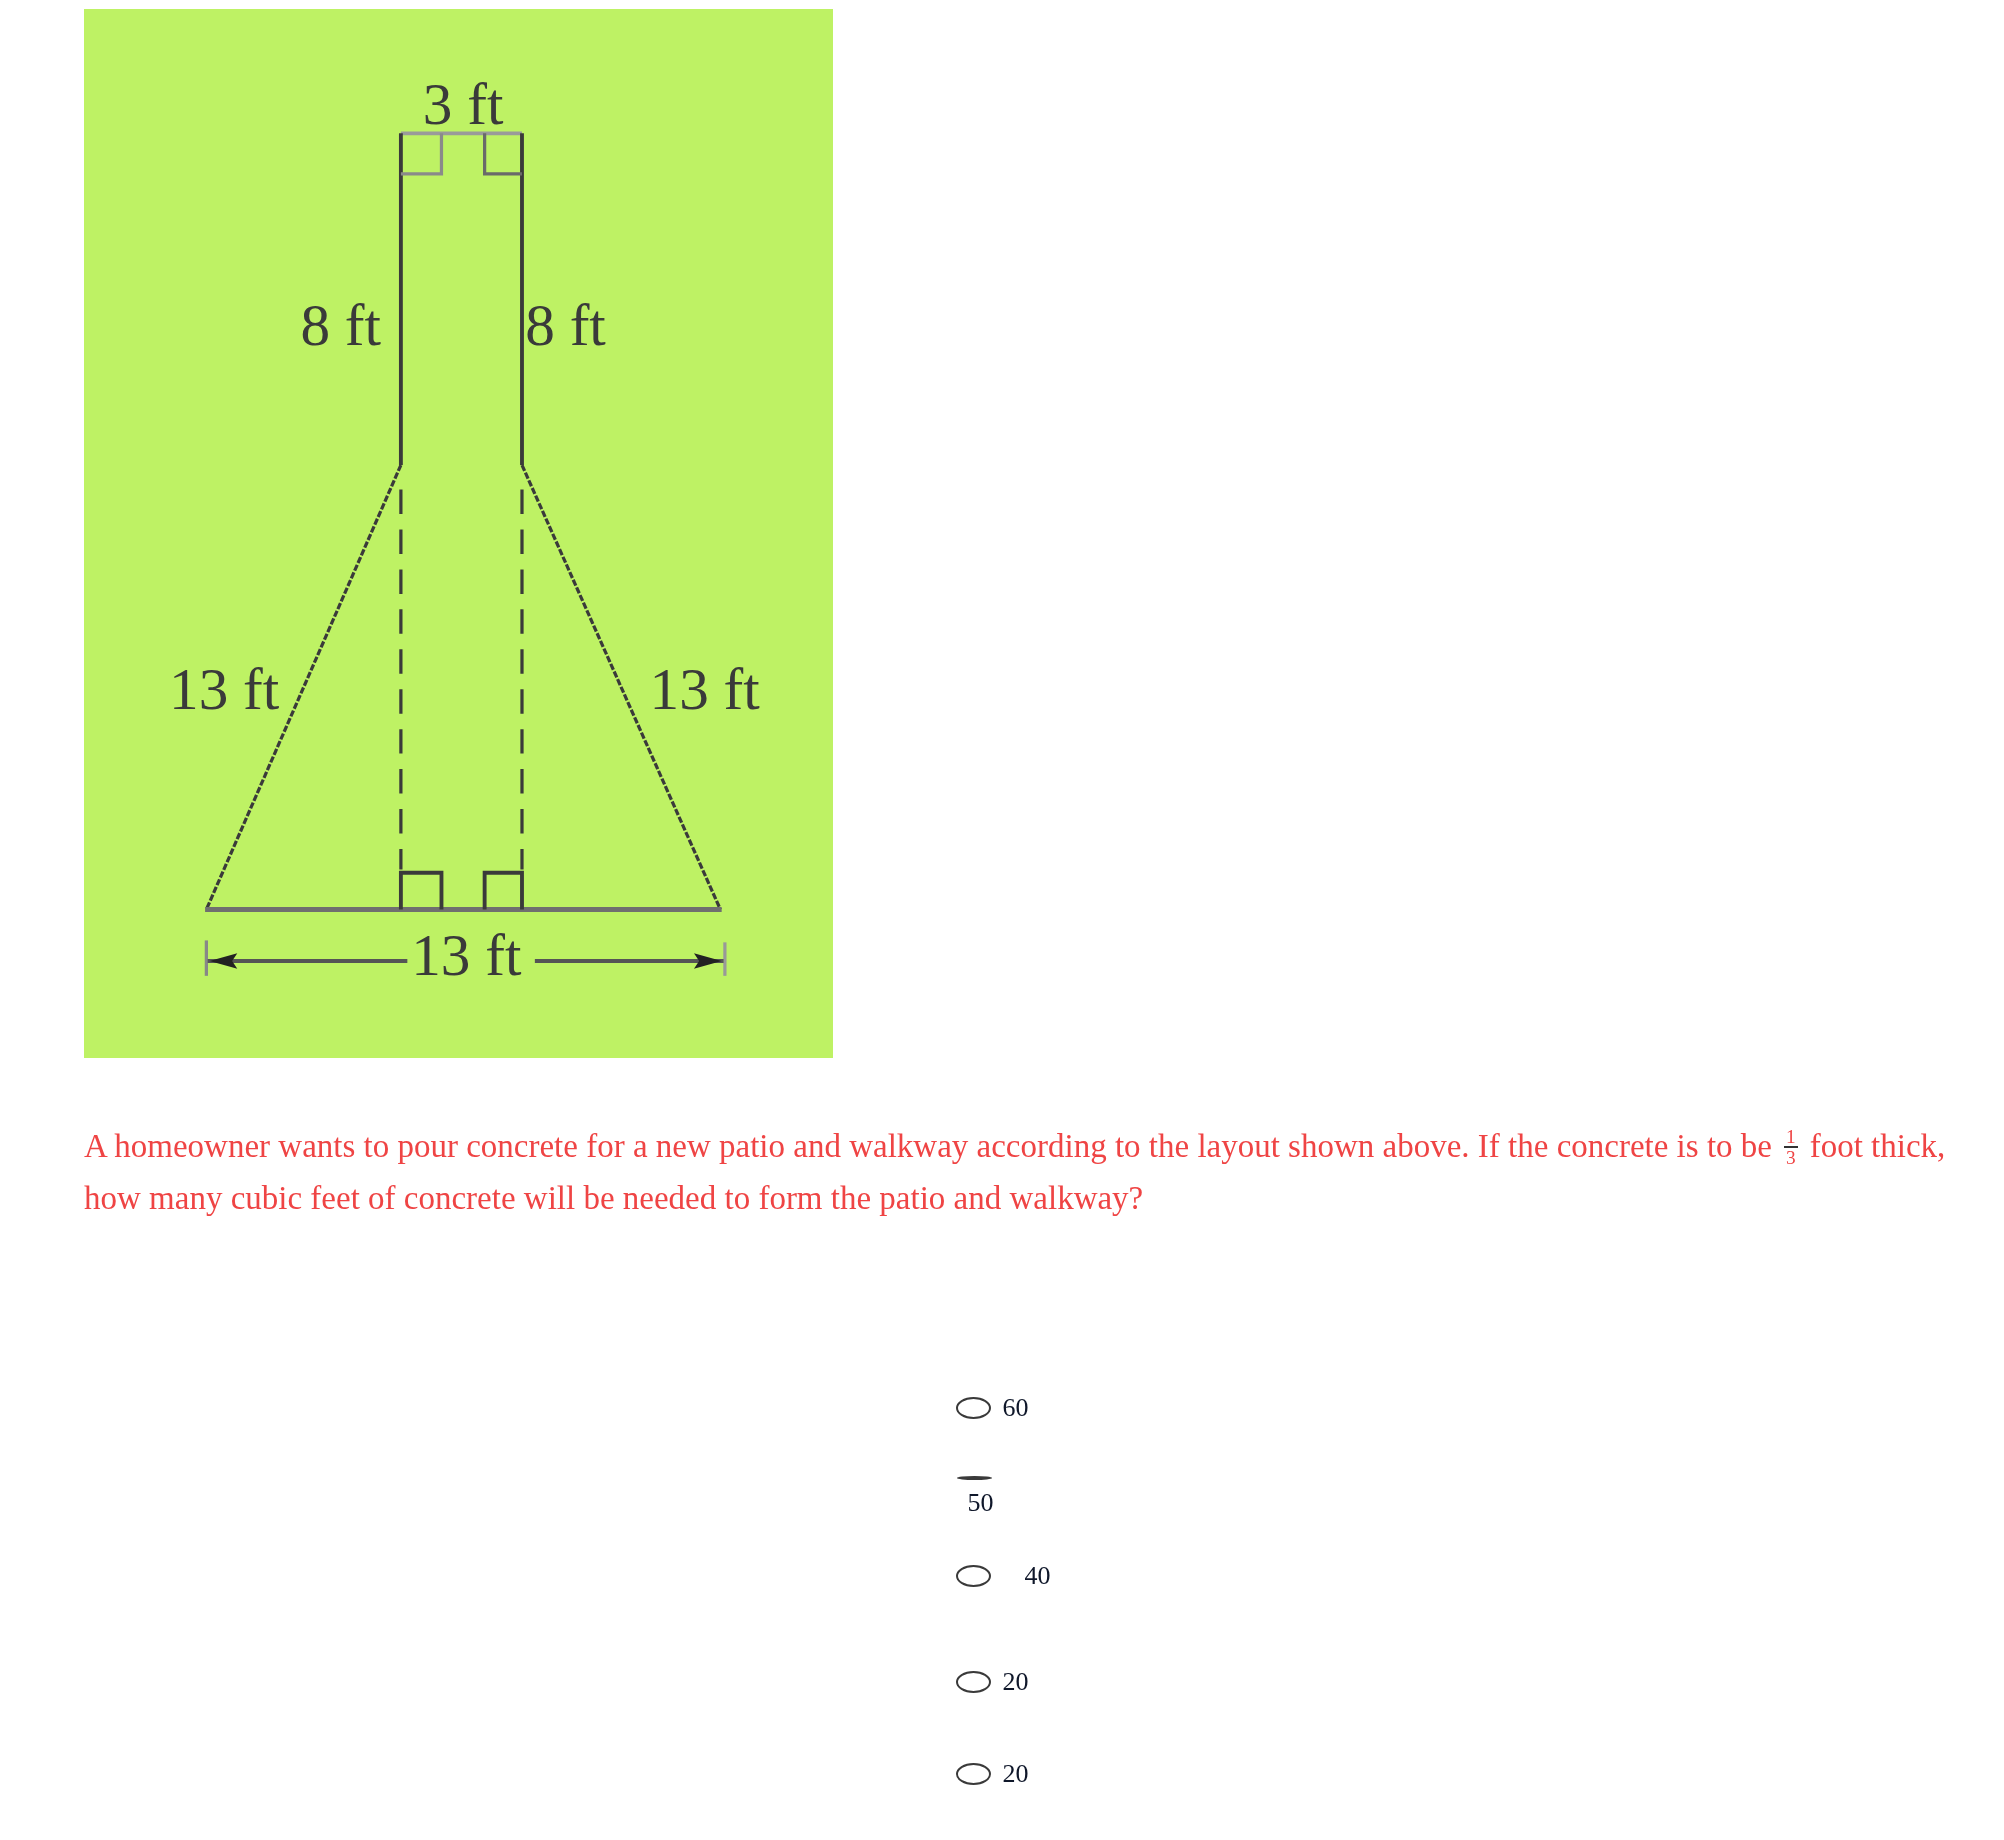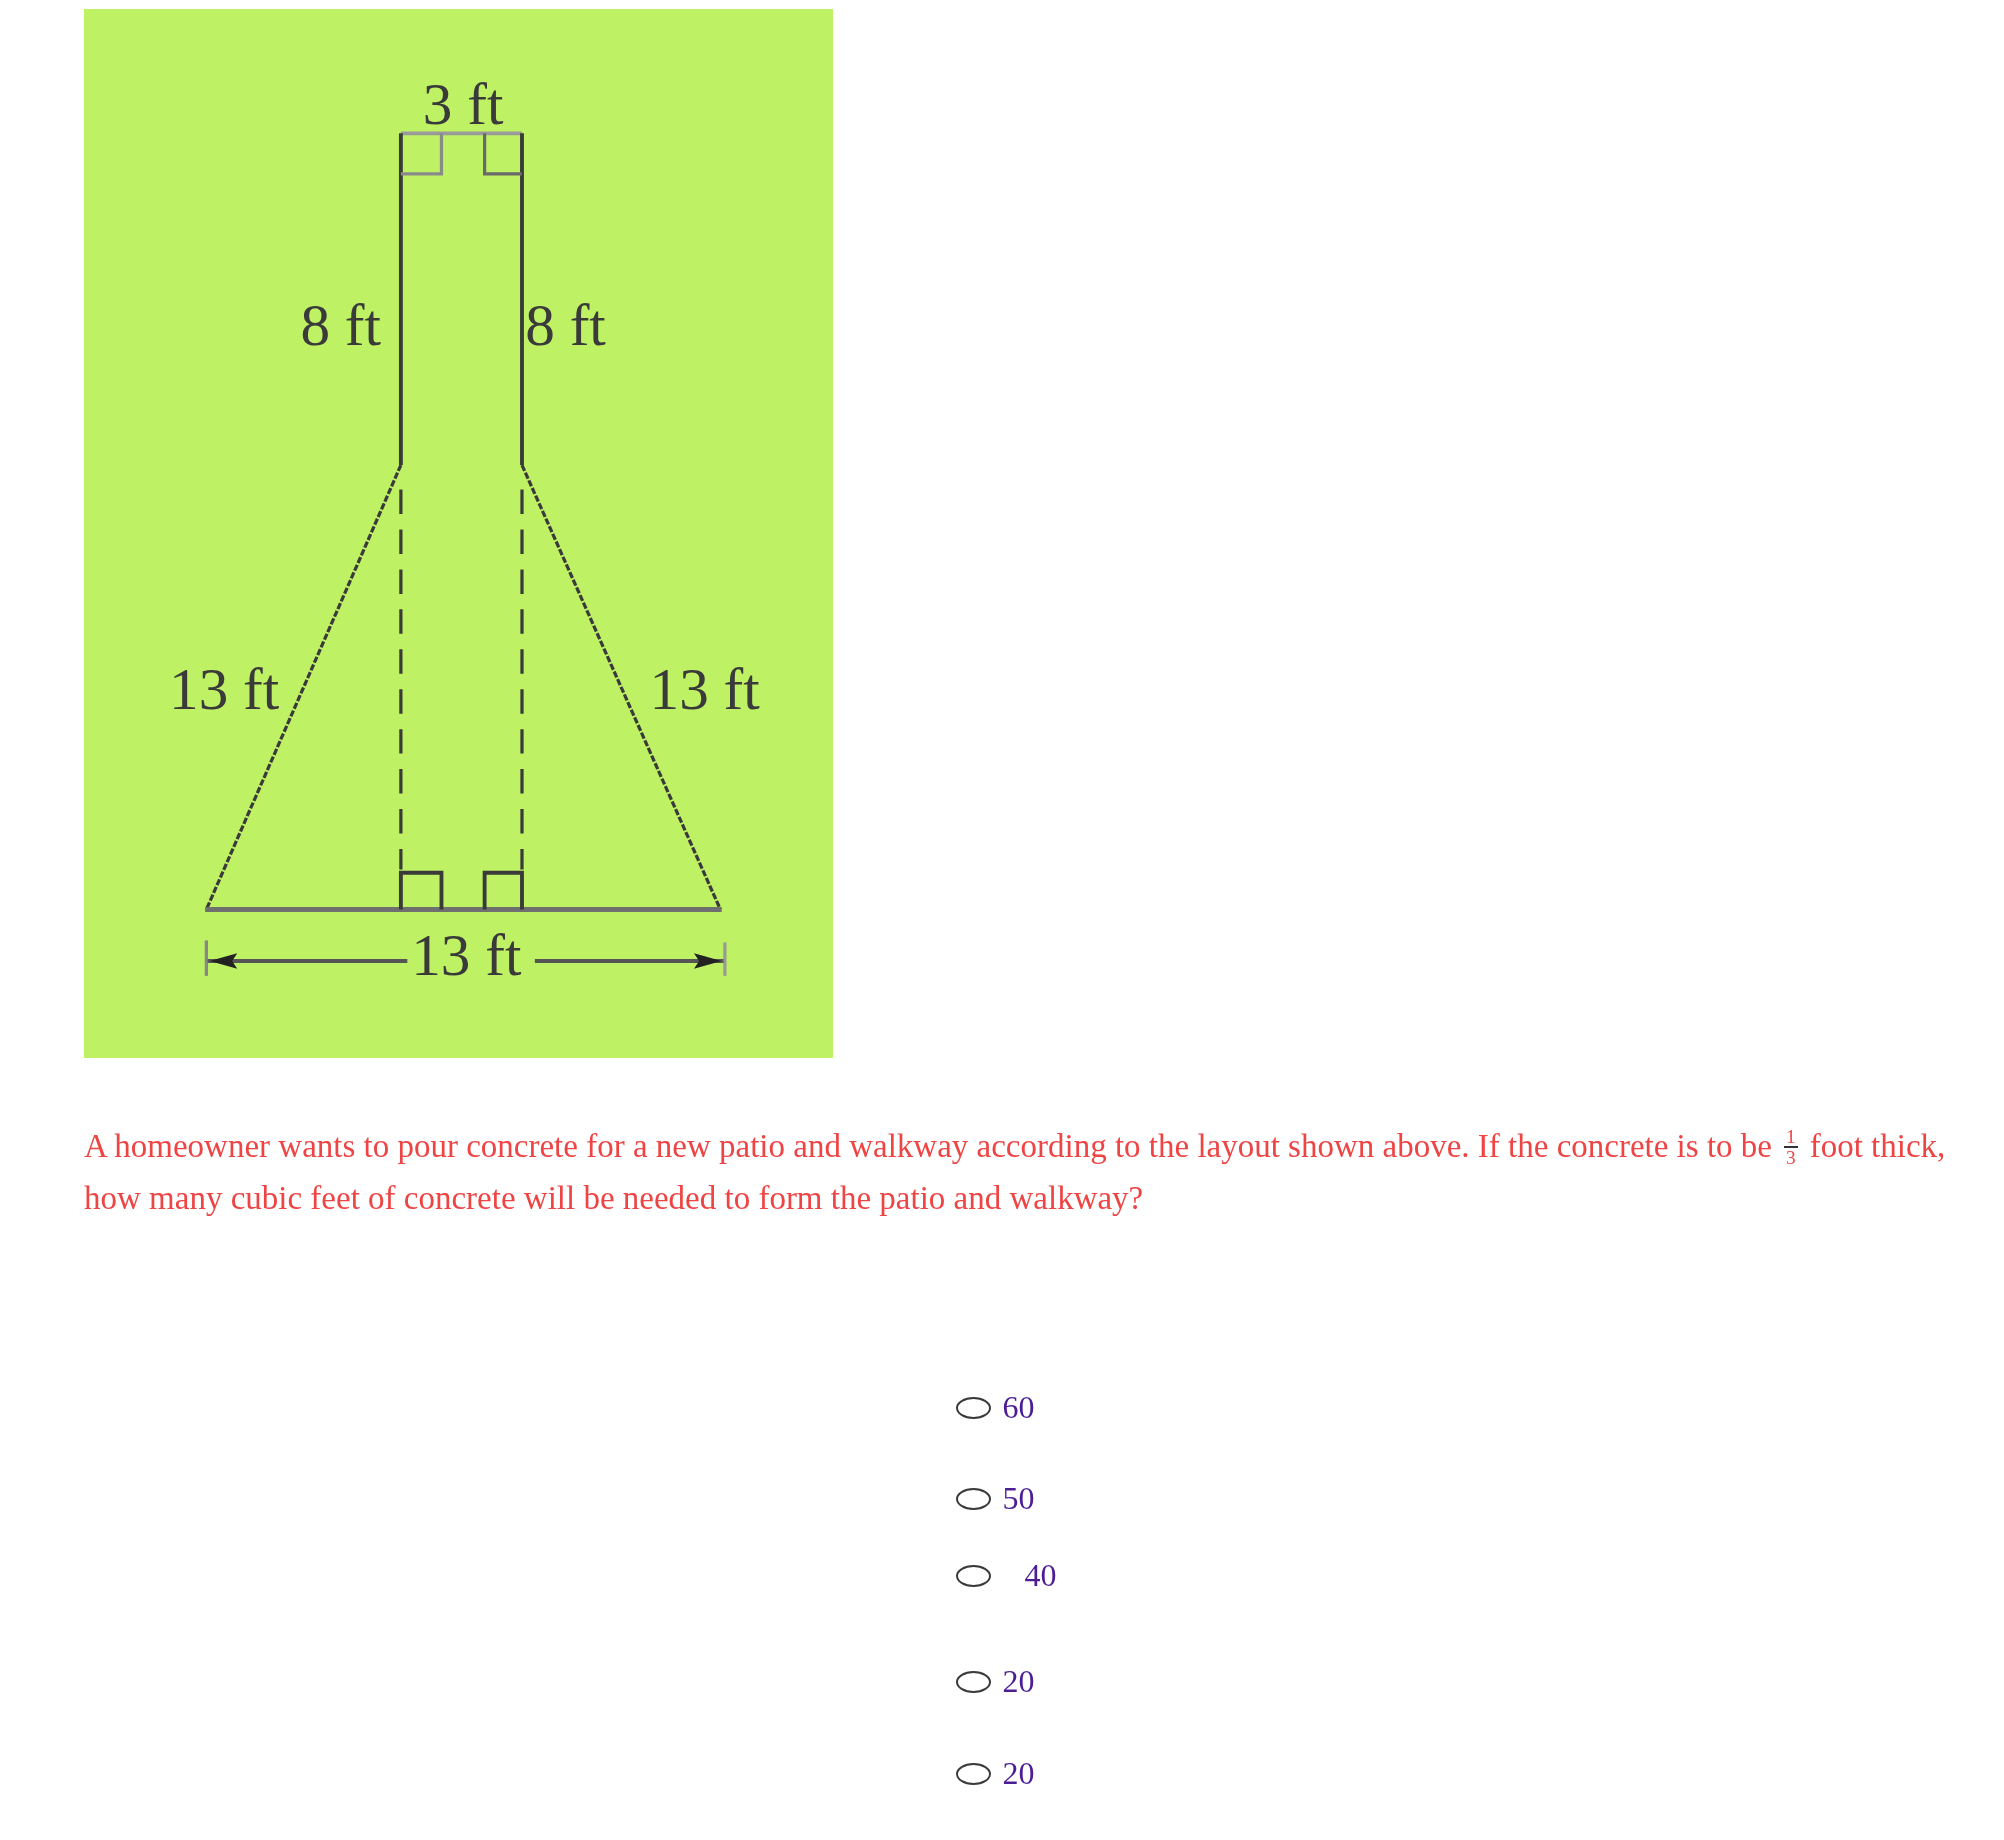--- a/index.html
+++ b/index.html
@@ -13,21 +13,21 @@
               font-size: 33px; line-height: 52px; color: #ef4444; }
   .frac { display: inline-block; vertical-align: middle; text-align: center;
           font-size: 19.3px; line-height: 19.3px; margin: 0 3.9px; position: relative; top: -2.6px; }
   .frac .num { display: block; border-bottom: 2.6px solid #333333; padding: 0 1.9px; }
   .frac .den { display: block; }
   .options { position: absolute; left: 956px; top: 1385px; }
   .option { position: absolute; left: 0; height: 45px; display: flex; align-items: center;
             cursor: pointer; white-space: nowrap; }
   .radio { width: 31px; height: 18px; border: 2.6px solid #3a3a3a; border-radius: 50%;
            box-sizing: content-box; background: #fff; }
-  .opt-label { margin-left: 11.6px; font-size: 32px; color: #4c1d95; line-height: 45px; }
+  .opt-label { margin-left: 11.6px; font-size: 26px; color: #0f172a; line-height: 45px; }
 </style>
 </head>
 <body>
 
 <div class="figure">
   <svg viewBox="0 0 3112 1700" xmlns="http://www.w3.org/2000/svg">
     <g stroke="#3a3a3a" stroke-width="6" fill="none" stroke-linecap="butt">
 
       <line x1="622" y1="207" x2="810" y2="207" stroke="#9a9a9a" stroke-width="6"></line>
 
@@ -67,21 +67,21 @@
 
 <div class="question">
   <span>A homeowner wants to pour concrete for a new patio and walkway according to the layout shown above. If the concrete is to be </span><span class="frac"><span class="num">1</span><span class="den">3</span></span><span> foot thick, how many cubic feet of concrete will be needed to form the patio and walkway?</span>
 </div>
 
 <div class="options">
   <label class="option" style="top:0px;">
     <span class="radio"></span>
     <span class="opt-label">60</span>
   </label>
-  <label class="option" style="top:91px;">
+  <label class="option" style="top:91px;flex-direction:column;">
     <span class="radio"></span>
     <span class="opt-label">50</span>
   </label>
   <label class="option" style="top:168px;gap:22px;">
     <span class="radio"></span>
     <span class="opt-label">40</span>
   </label>
   <label class="option" style="top:274px;">
     <span class="radio"></span>
     <span class="opt-label">20</span>

